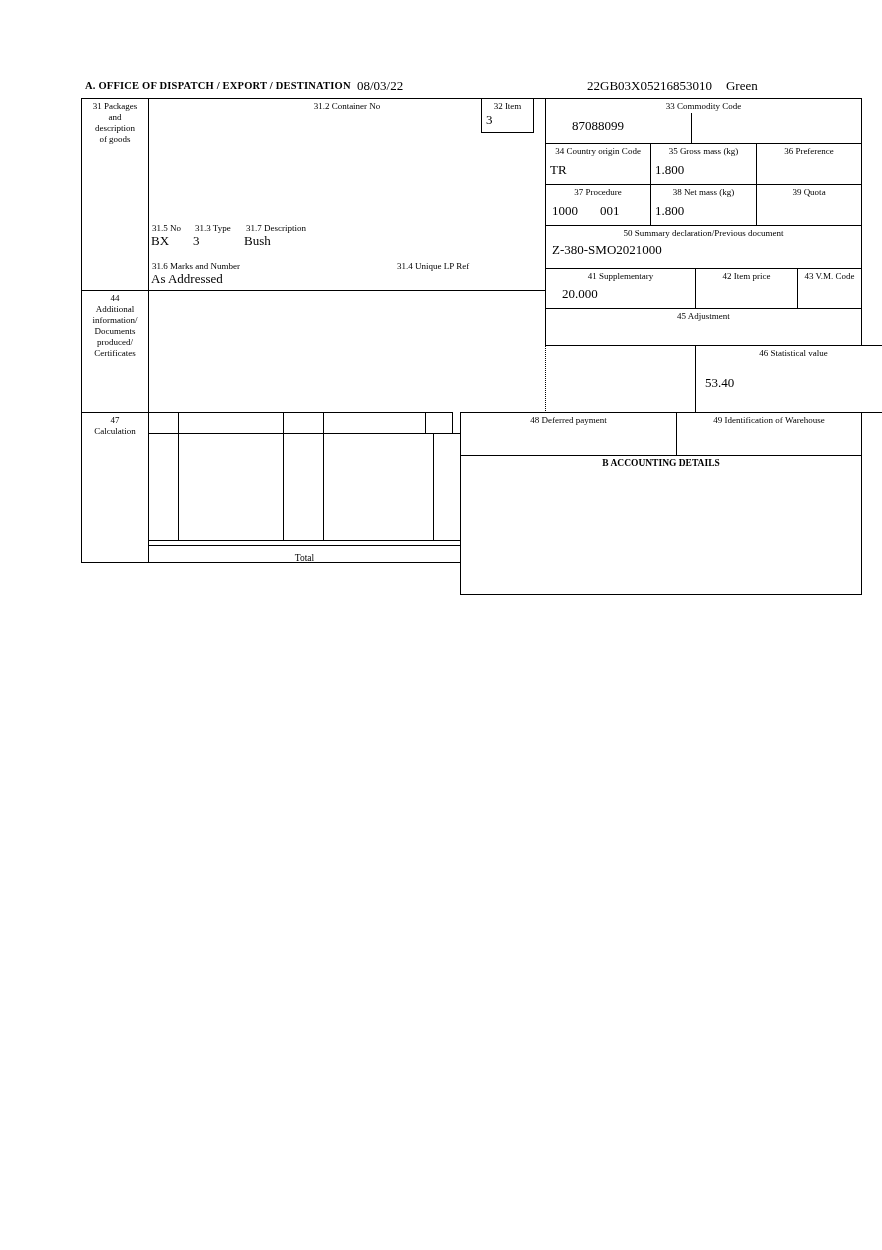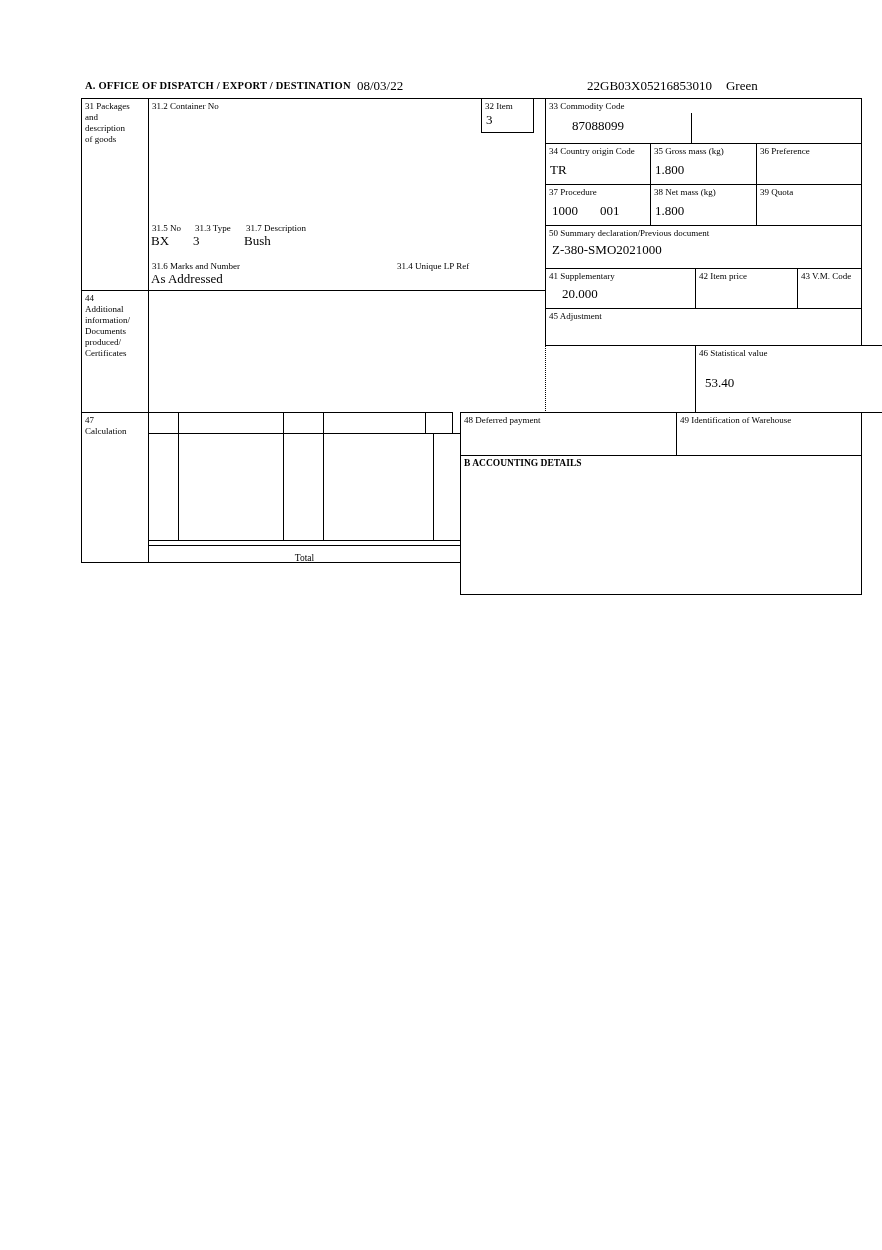--- a/index.html
+++ b/index.html
@@ -2,21 +2,21 @@
 <html><head>
 <meta charset="utf-8">
 <style>
   * { margin:0; padding:0; box-sizing:border-box; }
   html,body { background:#fff; }
   body { width:882px; height:1250px; font-family:"Liberation Serif", serif; color:#000; }
   .page { position:relative; width:882px; height:1250px; background:#fff; overflow:hidden; }
   .abs { position:absolute; }
   .box { position:absolute; border:1px solid #000; background:#fff; }
   .lbl { font-size:9px; line-height:11px; }
-  .pad { padding:2px 3px 0 3px; }
+  .pad { padding:2px 3px 0 3px;text-align:center; }
   .pre { white-space:pre-line; }
   .val { font-size:13px; line-height:14px; }
   .hdrA { font-size:10.5px; font-weight:bold; letter-spacing:0.2px; }
   .hdrVal { font-size:13px; }
   .th { font-size:9px; text-align:center; padding-top:19px; }
   .total { font-size:9.5px; text-align:center; padding-top:7px; }
   .bold { font-weight:bold; }
   .vline { position:absolute; width:1px; background:#000; }
   .dotted { position:absolute; border-left:1px dotted #000; border-bottom:1px dotted #000; }
 </style>

